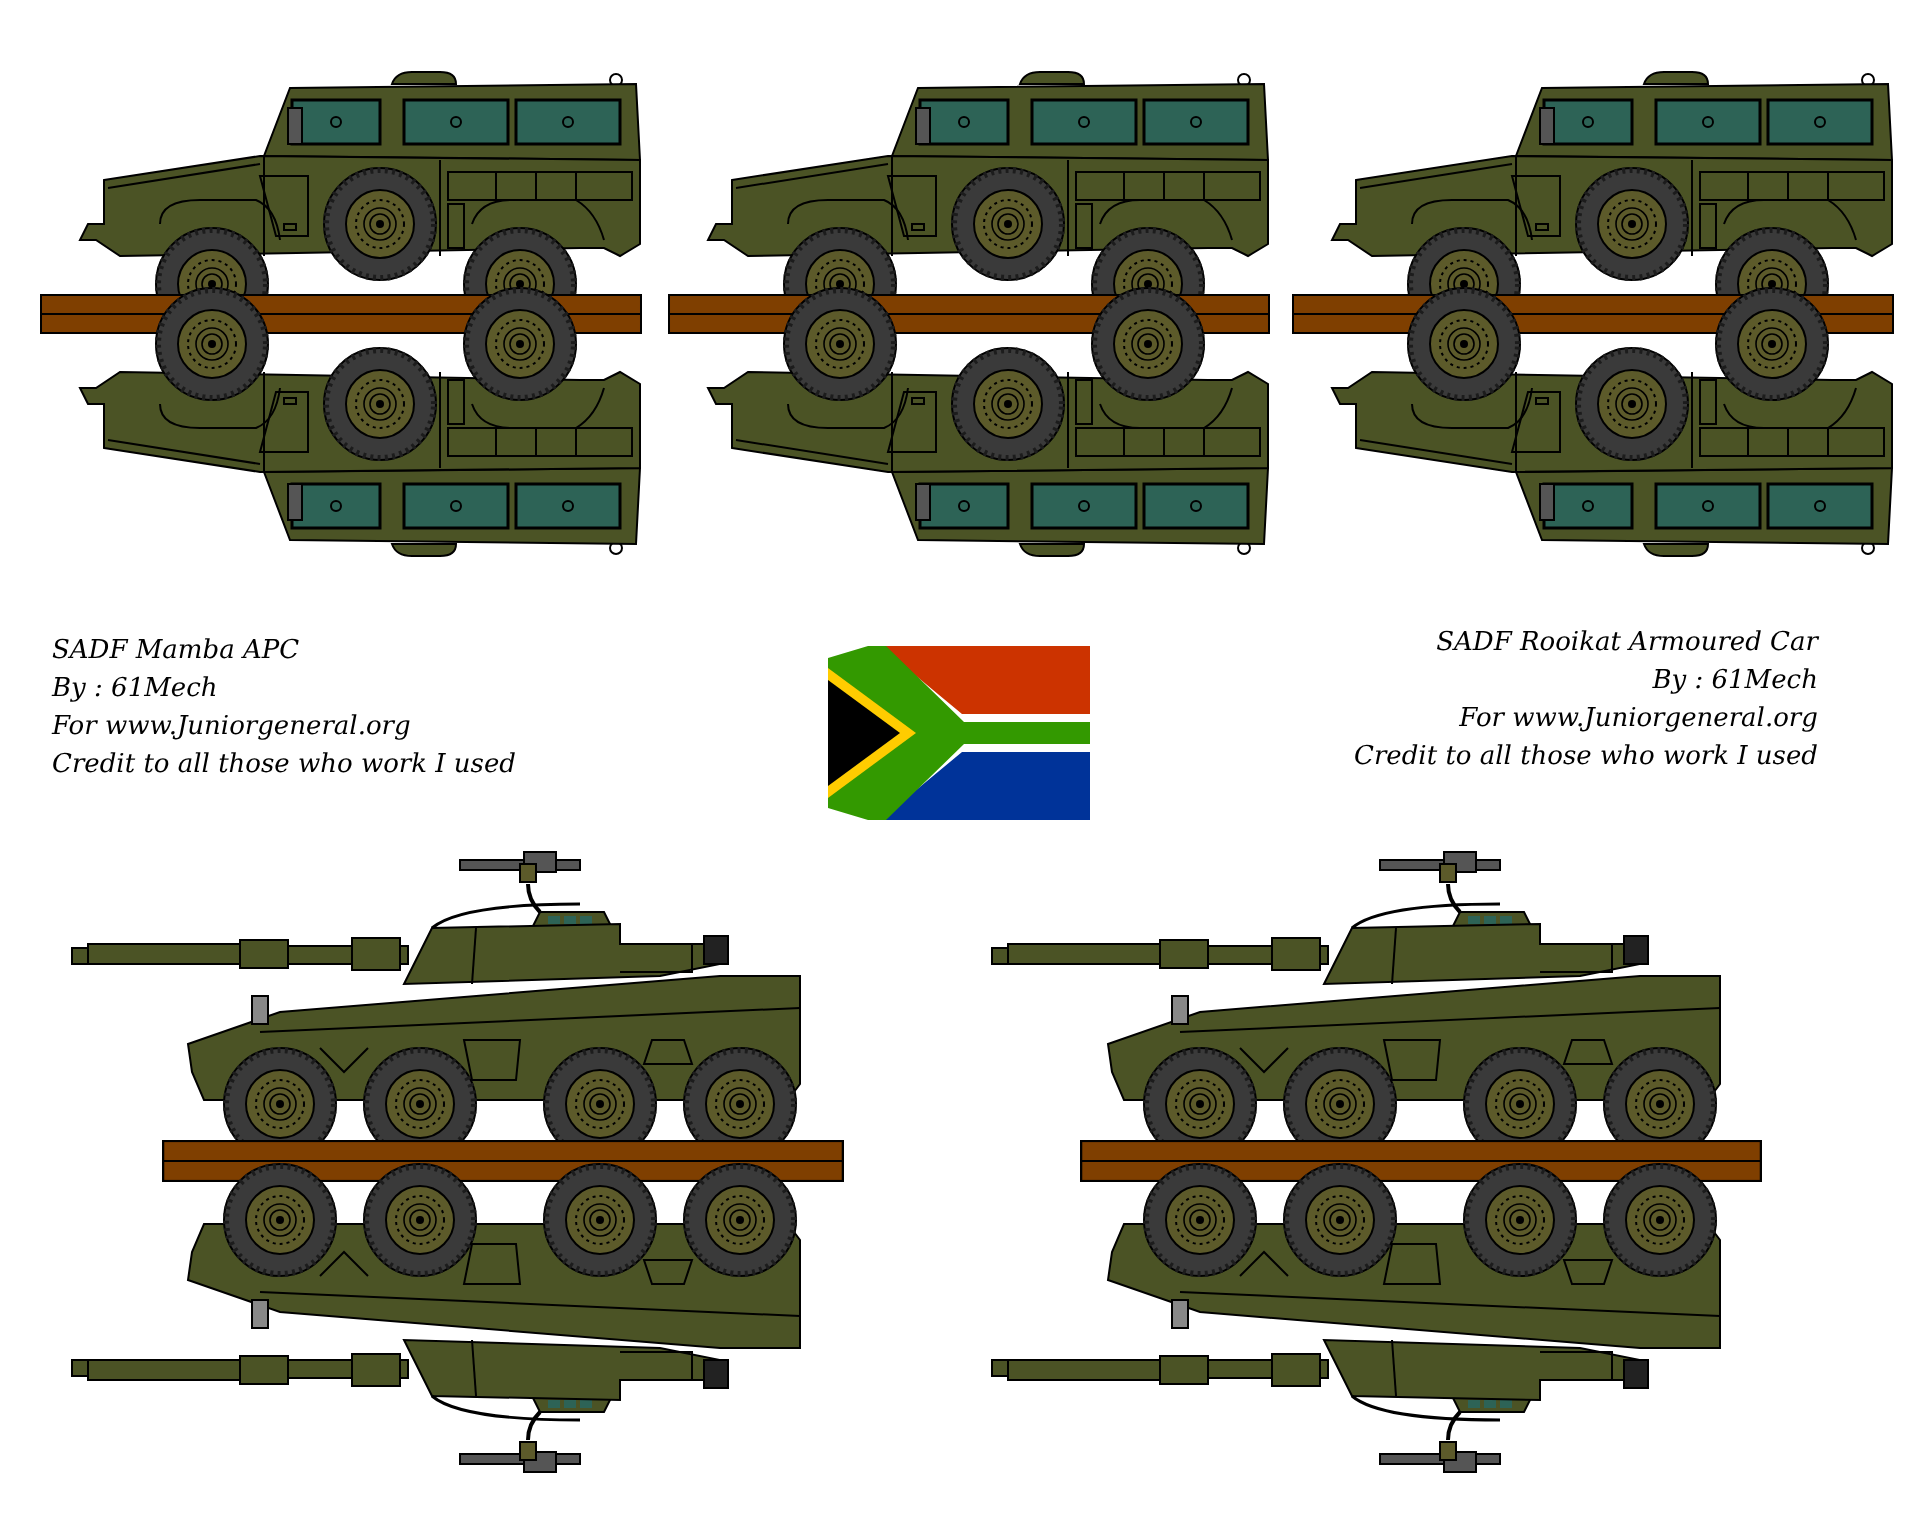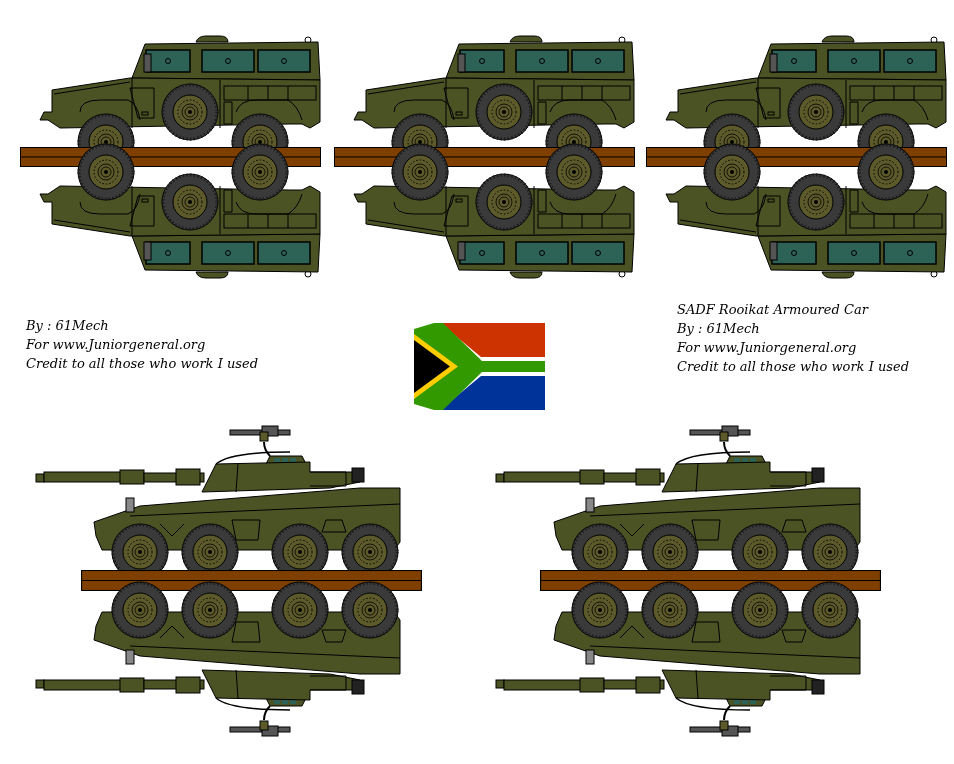--- a/index.html
+++ b/index.html
@@ -1,21 +1,21 @@
 <!DOCTYPE html>
 <html><head>
 <meta charset="utf-8">
 <style>
   html, body { margin: 0; padding: 0; background: #ffffff; }
   body { width: 954px; height: 764px; position: relative; overflow: hidden; font-family: "DejaVu Serif", serif; }
   .sheet { position: absolute; left: 0; top: 0; width: 954px; height: 764px; }
   .caption { position: absolute; font-family: "DejaVu Serif", serif; font-style: italic; font-size: 13px; line-height: 19px; color: #000; white-space: nowrap; }
   .caption div { height: 19px; }
   #cap-left { left: 26px; top: 316px; }
-  #cap-right { left: 677px; top: 300px; }
+  #cap-right { left: 677px; top: 312px; text-align: right; }
   .flag { position: absolute; left: 414px; top: 323px; width: 131px; height: 87px; }
   svg.art { position: absolute; left: 0; top: 0; }
 </style>
 </head>
 <body>
 
 <div class="sheet">
 
   <svg class="art" width="954" height="764" viewBox="0 0 954 764">
     <defs>
@@ -132,20 +132,21 @@
       <use href="#rooikat" x="30" y="-750" width="370" height="170" transform="scale(1,-1)"></use>
     </g>
     <g>
       <use href="#rooikat" x="490" y="412" width="370" height="170"></use>
       <use href="#board" x="540" y="570" width="341" height="21"></use>
       <use href="#rooikat" x="490" y="-750" width="370" height="170" transform="scale(1,-1)"></use>
     </g>
   </svg>
 
   <div class="caption" id="cap-left">
+    <div>SADF Mamba APC</div>
     <div>By : 61Mech</div>
     <div>For www.Juniorgeneral.org</div>
     <div>Credit to all those who work I used</div>
   </div>
 
   <div class="caption" id="cap-right">
     <div>SADF Rooikat Armoured Car</div>
     <div>By : 61Mech</div>
     <div>For www.Juniorgeneral.org</div>
     <div>Credit to all those who work I used</div>

